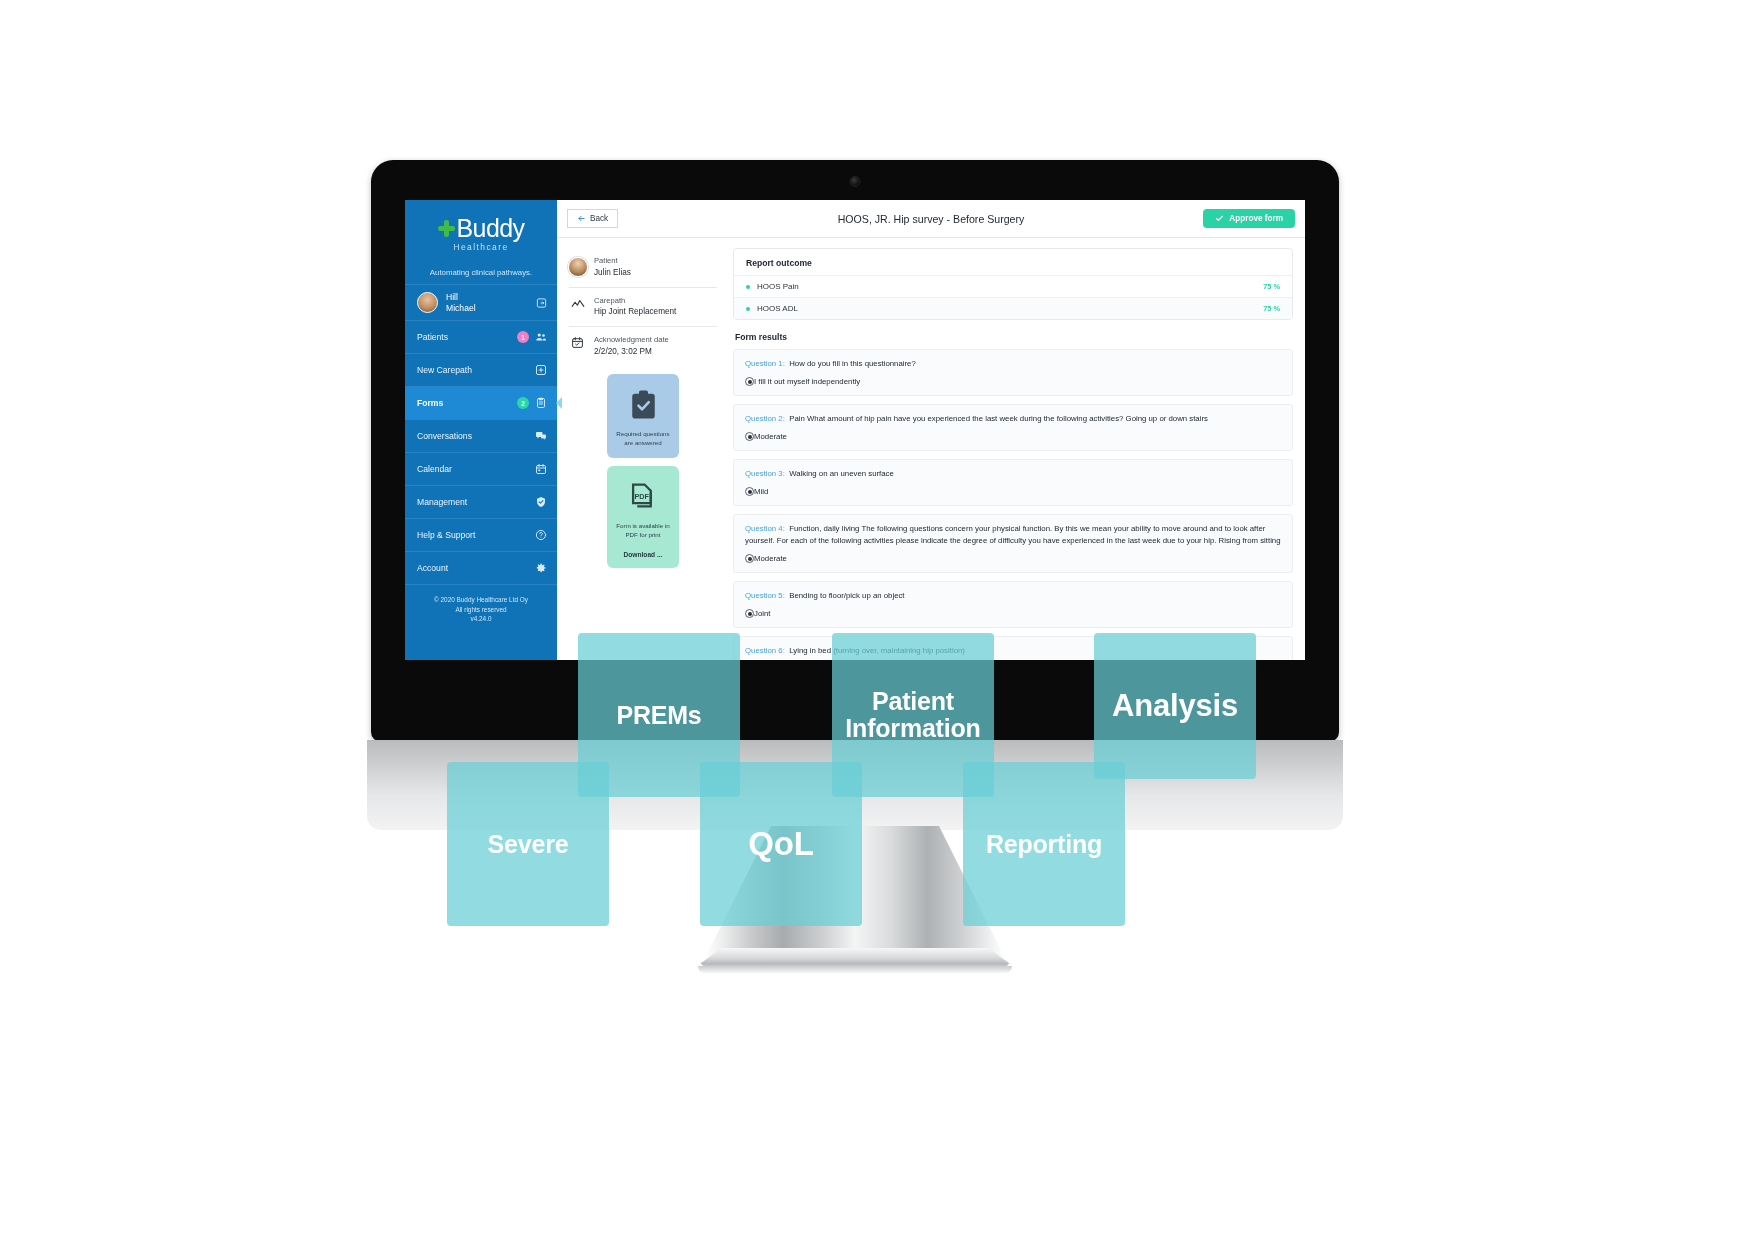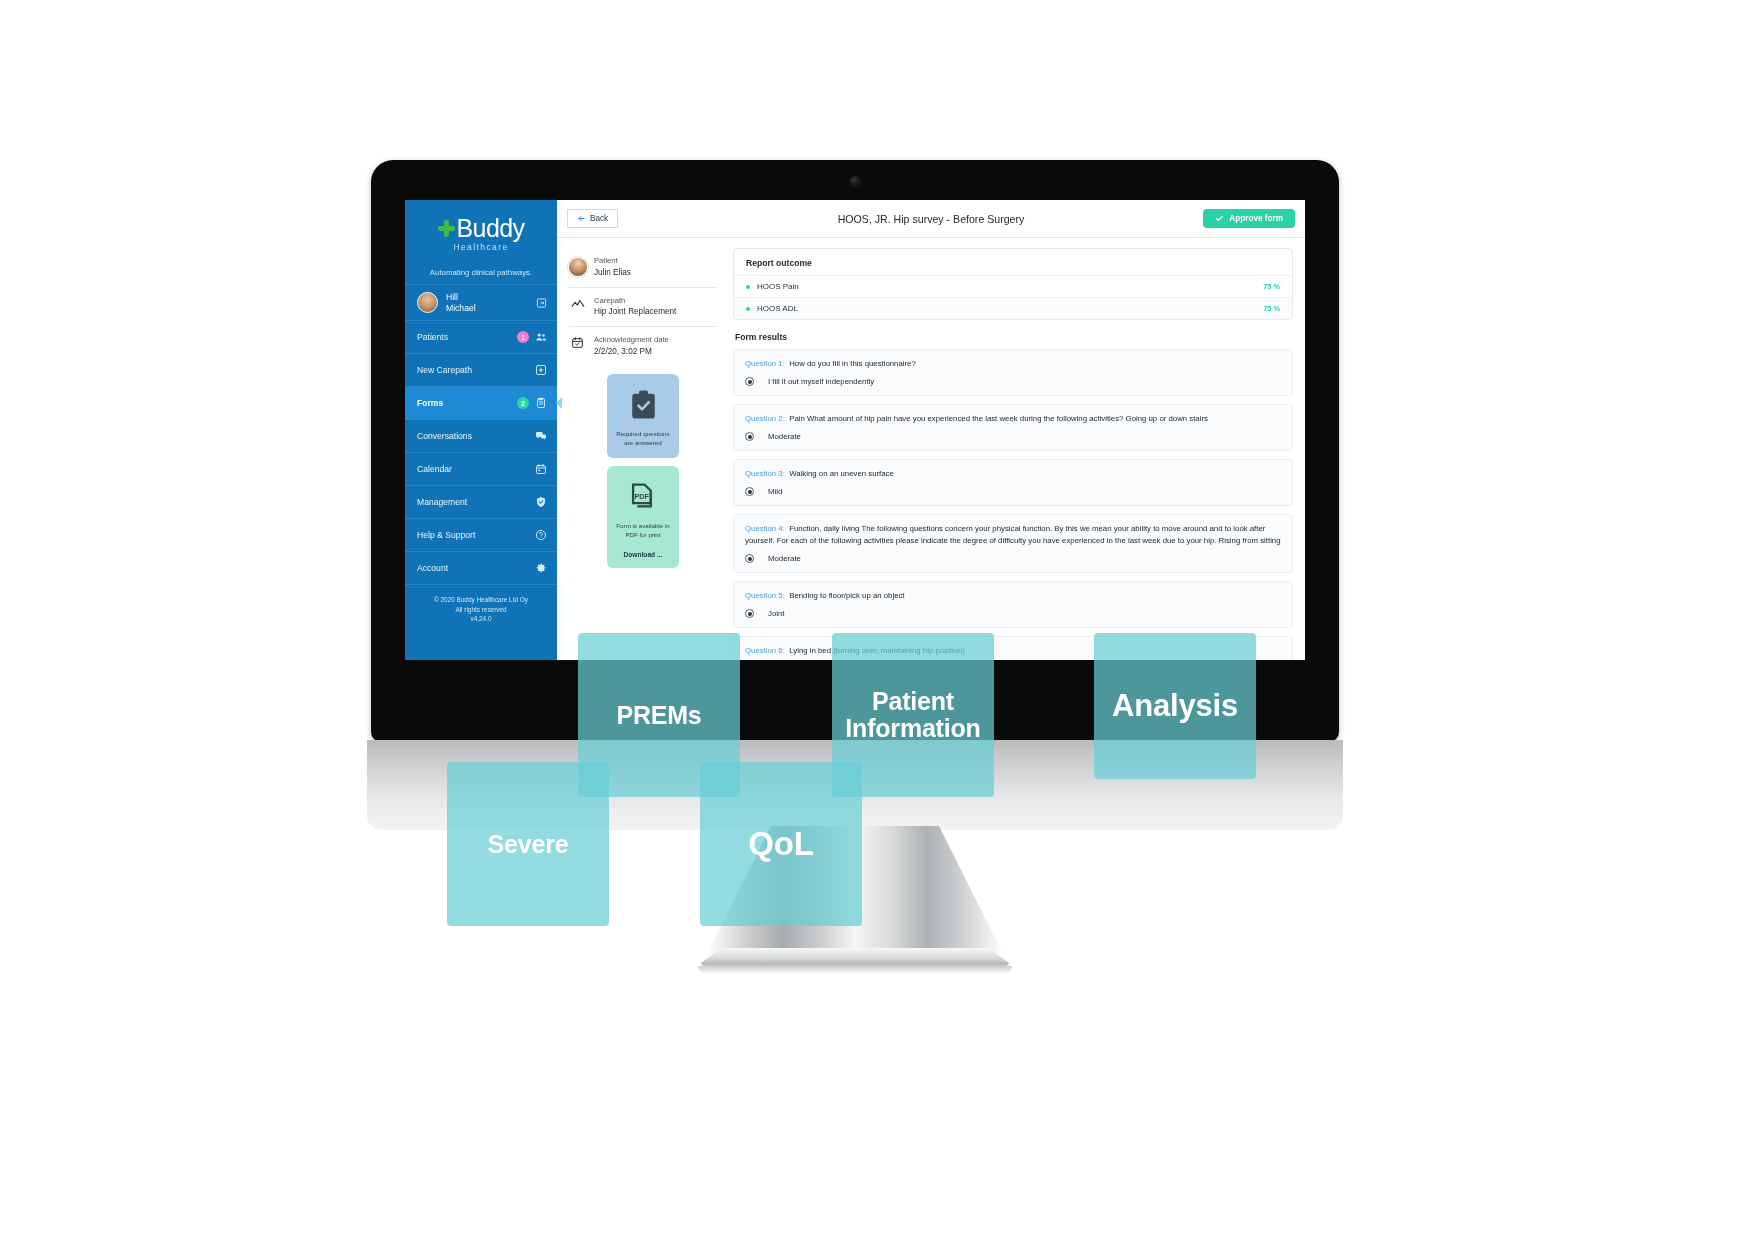--- a/index.html
+++ b/index.html
@@ -165,21 +165,21 @@
   .outcome-name{ font-size:8px; color:#2b343c; }
   .outcome-val{ margin-left:auto; font-size:7.4px; color:#2ad3a5; font-weight:600; }
 
   .section-title{ font-size:8.6px; font-weight:700; color:#1d252c; margin:12px 0 7px 2px; }
   .q-card{
     background:#fafbfc; border:1px solid #eceff1; border-radius:3px;
     padding:8px 11px 9px; margin-bottom:8px;
   }
   .q-head{ font-size:7.8px; color:#202a32; line-height:1.55; }
   .q-num{ color:#4aa3d8; }
-  .q-ans{ display:flex; align-items:center; gap:14px; margin-top:7px;text-align:center; }
+  .q-ans{ display:flex; align-items:center; gap:0; margin-top:7px;text-align:center; }
   .radio{
     width:9px;height:9px;border-radius:50%;border:1.2px solid #56606a;
     display:inline-flex;align-items:center;justify-content:center;flex:0 0 9px;
   }
   .radio i{ width:4px;height:4px;border-radius:50%;background:#2b3views;background:#2b343c;display:block;}
   .q-ans-txt{ font-size:7.8px; color:#202a32; }
 
   
   .ovl{
     position:absolute; border-radius:4px;
@@ -511,14 +511,17 @@
     </div>
   <div class="ovl b3">
       <span>Analysis</span>
     </div>
   <div class="ovl b4">
       <span>Severe</span>
     </div>
   <div class="ovl b5">
       <span>QoL</span>
     </div>
+  <div class="ovl b6">
+      <span>Reporting</span>
+    </div>
 
 </div>
 
 </body></html>

